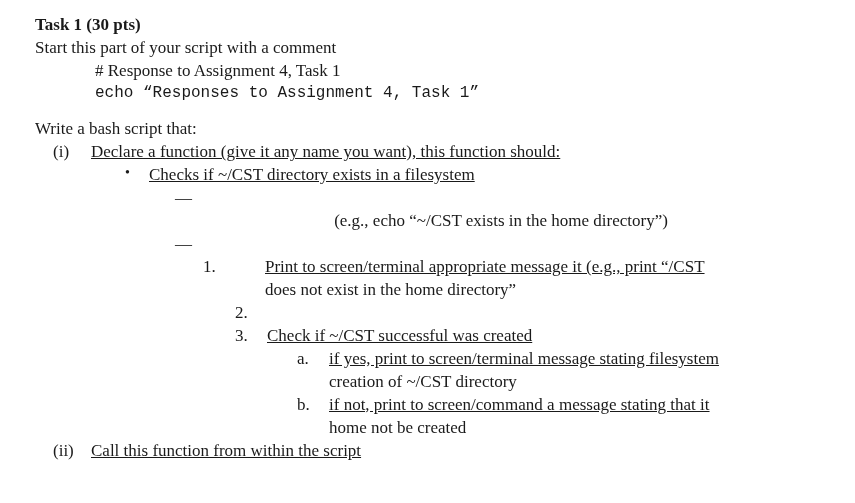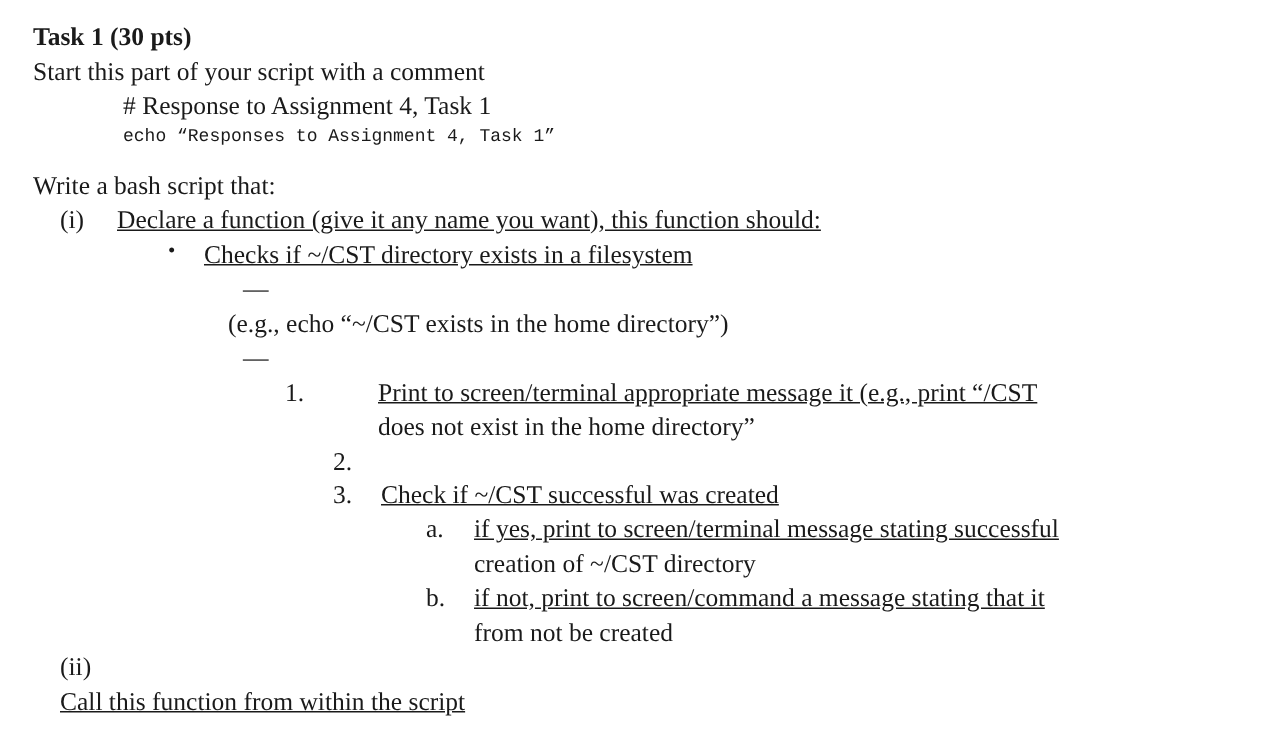--- a/index.html
+++ b/index.html
@@ -8,26 +8,27 @@
     width: 855px;
     height: 503px;
     background: #fff;
     font-family: "Times New Roman", Times, serif;
     font-size: 17px;
     color: #1a1a1a;
     line-height: 1.35;
   }
   .page {
     padding: 14px 18px 14px 22px;
+    margin-left: 13px;
   }
   .bold { font-weight: bold; }
   .italic { font-style: italic; }
   .mono {
     font-family: "Courier New", Courier, monospace;
-    font-size: 12px;
+    font-size: 16px;
   }
   .row { display: flex; }
   .gap-after { margin-top: 14px; }
   
   .ind-0  { padding-left: 0px; }
   .ind-60 { padding-left: 60px; }
   .ind-90 { padding-left: 90px; }
   .ind-140 { padding-left: 140px; }
   .ind-200 { padding-left: 200px; }
   .ind-262 { padding-left: 262px; }
@@ -65,21 +66,21 @@
   </div>
 
   <div class="row ind-90">
     <div class="mk-bullet">•</div>
     <div class="txt">Checks if ~/CST directory exists in a filesystem</div>
   </div>
 
   <div class="row ind-140">
     <div class="mk-dash">—</div>
   </div>
-  <div style="padding-left:130px;">(e.g., echo “~/CST exists in the home directory”)</div>
+  <div style="padding-left:130px;text-align:center;">(e.g., echo “~/CST exists in the home directory”)</div>
 
   <div class="row ind-140">
     <div class="mk-dash">—</div>
   </div>
 
   <div class="row" style="padding-left:168px;">
     <div class="mk-num-a">1.</div>
     <div class="txt">Print to screen/terminal appropriate message it (e.g., print “/CST</div>
   </div>
   <div class="cont-230">does not exist in the home directory”</div>
@@ -88,28 +89,28 @@
     <div class="mk-num-b">2.</div>
   </div>
 
   <div class="row ind-200">
     <div class="mk-num-b">3.</div>
     <div class="txt">Check if ~/CST successful was created</div>
   </div>
 
   <div class="row ind-262">
     <div class="mk-alpha">a.</div>
-    <div class="txt">if yes, print to screen/terminal message stating successful</div>
+    <div class="txt">if yes, print to screen/terminal message stating filesystem</div>
   </div>
   <div class="cont-294">creation of ~/CST directory</div>
 
   <div class="row ind-262">
     <div class="mk-alpha">b.</div>
     <div class="txt">if not, print to screen/command a message stating that it</div>
   </div>
-  <div class="cont-294">from not be created</div>
+  <div class="cont-294">home not be created</div>
 
-  <div class="row" style="padding-left:18px;flex-direction:column;">
+  <div class="row" style="padding-left:18px;">
     <div class="mk-roman">(ii)</div>
     <div class="txt">Call this function from within the script</div>
   </div>
 
 </div>
 
 </body></html>

